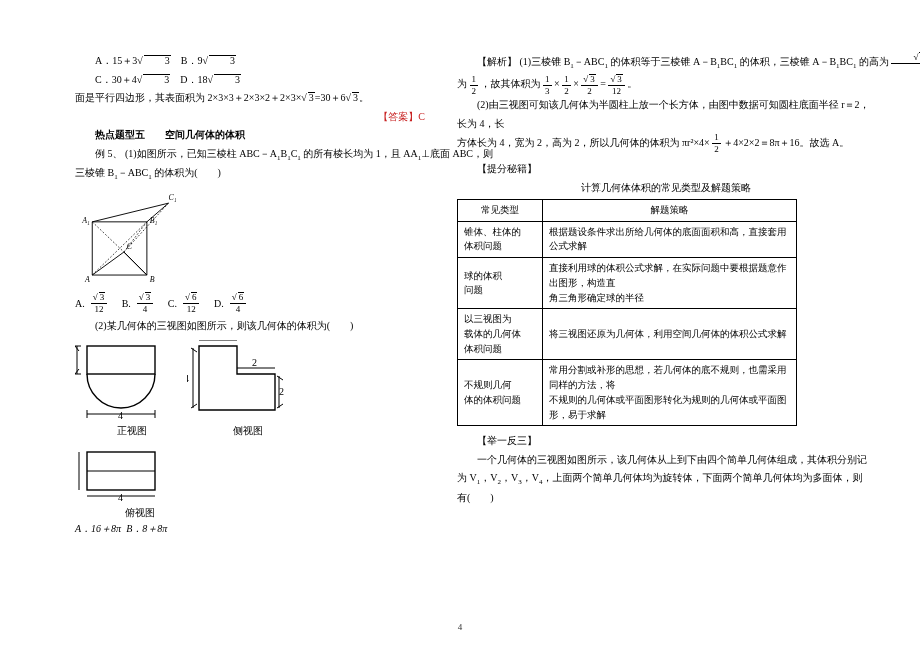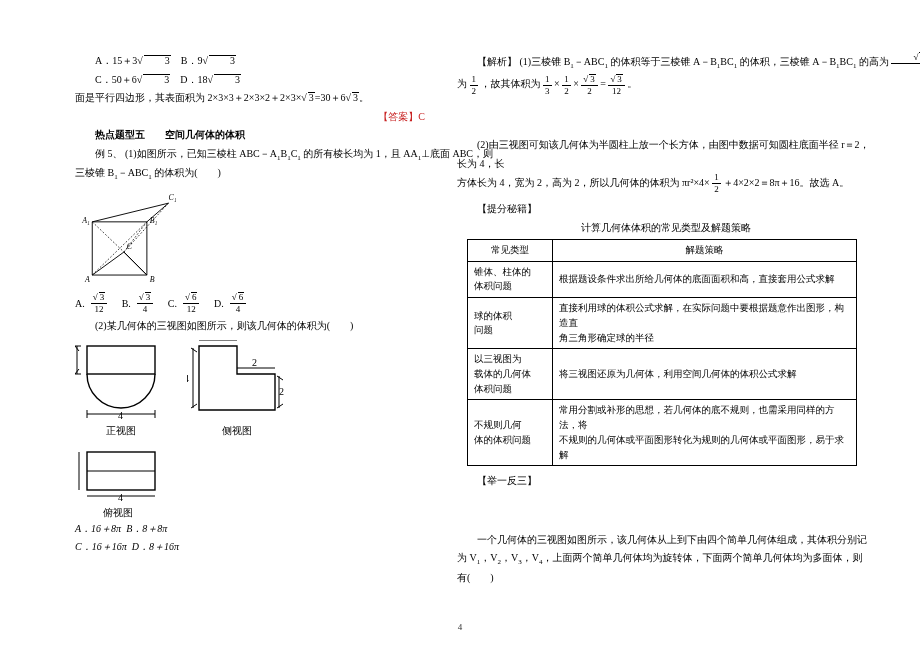--- a/index.html
+++ b/index.html
@@ -13,21 +13,21 @@
       position: relative;
     }
     .two-col {
       display: flex;
       width: 100%;
       padding-top: 52px;
     }
     .col-left { width: 435px; padding-left: 75px; padding-right: 10px; }
     .col-right { width: 485px; padding-left: 22px; padding-right: 45px; }
     .line { line-height: 1.85; white-space: nowrap; }
-    .lineW { line-height: 1.85; margin-top: 40px; }
+    .lineW { line-height: 1.85; }
     .indent { text-indent: 2em; }
     .red { color: #c82222; text-align: right; }
     .frac {
       display: inline-flex;
       flex-direction: column;
       vertical-align: middle;
       font-size: 9px;
       line-height: 1;
       text-align: center;
     }
@@ -38,40 +38,40 @@
       border-top: 1px solid #000;
       padding: 0 1px;
       margin-left: 1px;
       line-height: 1;
     }
     sub { font-size: 7px; vertical-align: sub; }
     .figure-box1 { width: 115px; height: 95px; margin: 4px 0; }
     .choice-row { display: flex; gap: 6px; align-items: center; margin: 3px 0; }
     .view-row { display: flex; gap: 20px; margin-top: 4px; }
     .view-box { display: flex; flex-direction: column; align-items: center; gap: 4px; }
-    .view-label { font-size: 10px; }
-    .tbl { border-collapse: collapse; margin-top: 2px; margin-left: 10px; width: 390px; }
+    .view-label { font-size: 10px; margin-left: 22px; }
+    .tbl { border-collapse: collapse; margin-top: 2px; width: 340px; }
     .tbl td { border: 1px solid #000; padding: 3px 6px; font-size: 9.5px; line-height: 1.55; vertical-align: middle; }
     .tbl .hcell { text-align: center; }
     .page-num { position: absolute; bottom: 18px; left: 0; width: 100%; text-align: center; font-size: 9px; color: #333; }
     .gap { height: 6px; }
   </style>
 </head>
 <body>
 
 <div class="two-col">
 
   <div class="col-left">
     <div class="line indent">
       <span>A．15＋3</span><span>√</span><span class="sqrt">3</span>
       &nbsp;&nbsp;
       <span>B．9</span><span>√</span><span class="sqrt">3</span>
     </div>
     <div class="line indent">
-      <span>C．50＋6</span><span>√</span><span class="sqrt">3</span>
+      <span>C．30＋4</span><span>√</span><span class="sqrt">3</span>
       &nbsp;&nbsp;
       <span>D．18</span><span>√</span><span class="sqrt">3</span>
     </div>
     <div class="line">
       <span>面是平行四边形，其表面积为 2×3×3＋2×3×2＋2×3×</span><span>√</span><span class="sqrt">3</span><span>=30＋6</span><span>√</span><span class="sqrt">3</span><span>。</span>
     </div>
     <div class="line indent red">
       <span>【答案】</span><span>C</span>
     </div>
     <div class="line indent"><b>热点题型五　　空间几何体的体积</b></div>
@@ -173,23 +173,20 @@
         <text x="43" y="55" font-size="10">4</text>
         <line x1="4" y1="6" x2="4" y2="44" stroke="#000"></line>
         <text x="-5" y="28" font-size="10">4</text>
       </svg>
       <div class="view-label" style="padding-left:28px;text-align:center;">俯视图</div>
     </div>
 
     <div class="line">
       <i><span>A．16＋8π</span></i>&nbsp;&nbsp;<i><span>B．8＋8π</span></i>
     </div>
-    <div class="line">
-      <i><span>C．16＋16π</span></i>&nbsp;&nbsp;<i><span>D．8＋16π</span></i>
-    </div>
   </div>
 
   <div class="col-right">
     <div class="line indent">
       <span>【解析】</span>
       <span>(1)三棱锥 B</span><sub>1</sub><span>－ABC</span><sub>1</sub><span> 的体积等于三棱锥 A－B</span><sub>1</sub><span>BC</span><sub>1</sub><span> 的体积，三棱锥 A－B</span><sub>1</sub><span>BC</span><sub>1</sub><span> 的高为</span>
       <span class="frac">
           <span class="num">√<span class="sqrt">3</span></span>
           <span class="den">2</span>
         </span>

